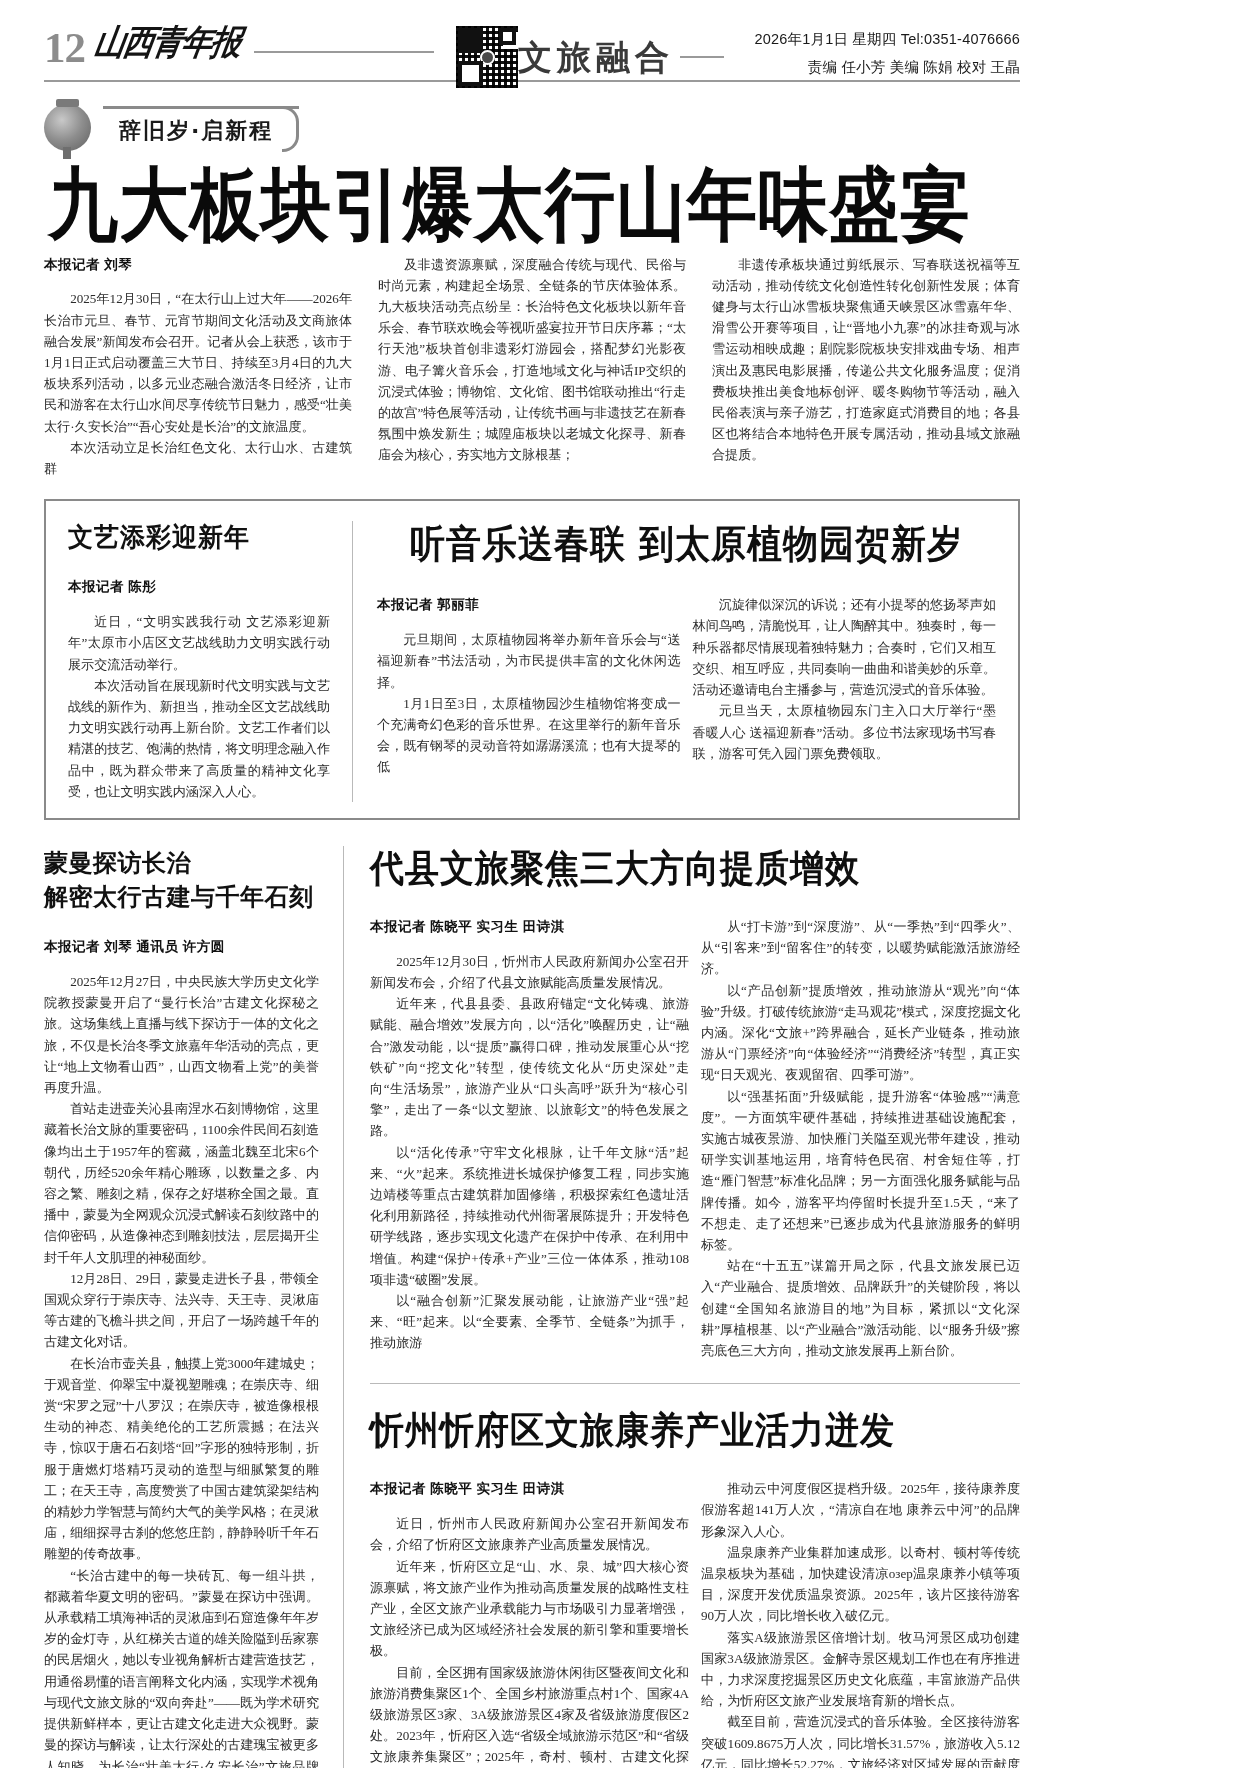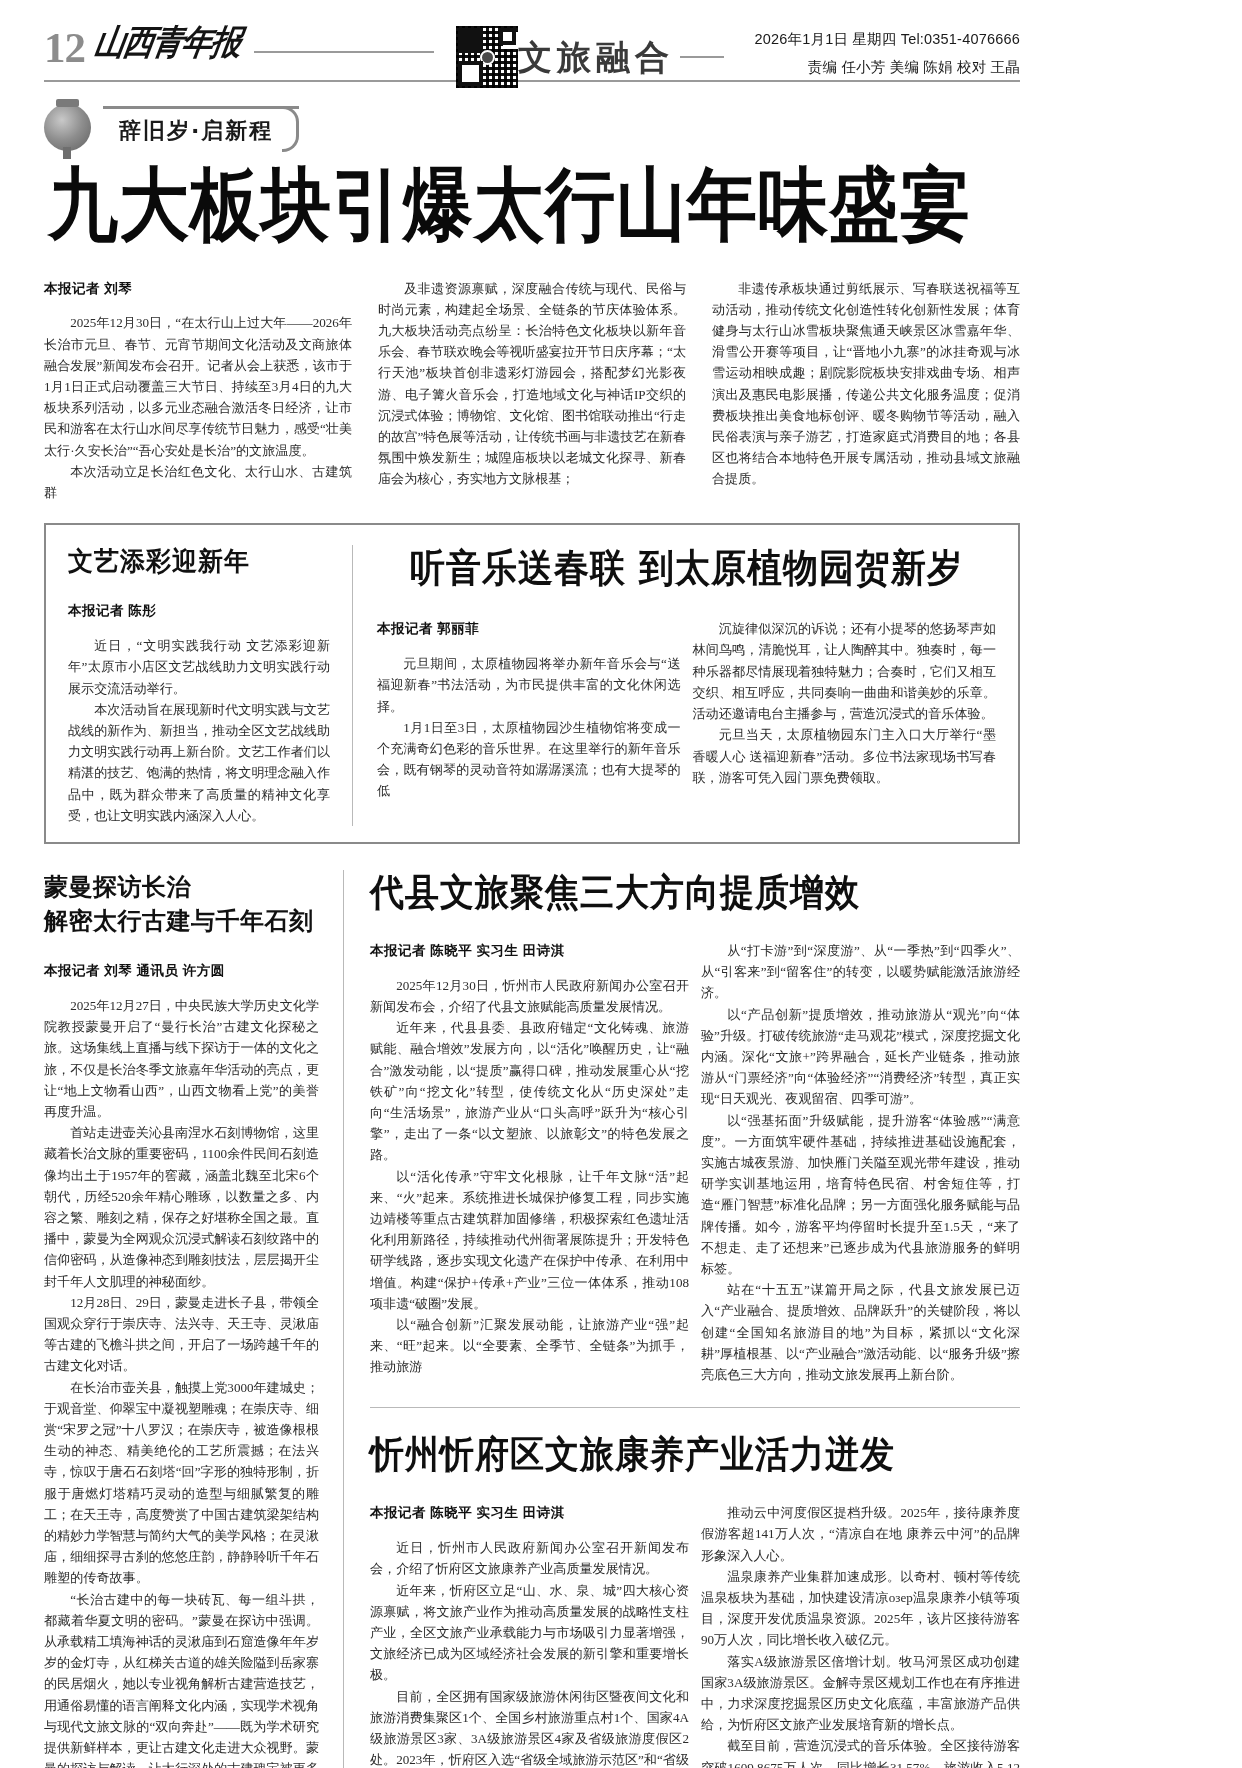--- a/index.html
+++ b/index.html
@@ -100,21 +100,21 @@
     font-weight: 700; font-size: 22px; color: #1a1a1a; letter-spacing: 2px;
     white-space: nowrap;
   }
   .headline-main {
     font-family: "DejaVu Sans", "Liberation Sans", sans-serif;
     font-weight: 700; font-size: 70px; line-height: 1.08;
     letter-spacing: 1px; color: #0a0a0a; margin: 12px 0 0 4px;
     transform: scaleY(1.14); transform-origin: left top;
     white-space: nowrap;
   }
-  .lead-cols { display: flex; gap: 26px; margin-top: 40px; }
+  .lead-cols { display: flex; gap: 26px; margin-top: 16px; }
   .lead-cols > div { flex: 1; }
 
   
   .boxed {
     border: 2px solid #8a8a8a; margin-top: 20px;
     padding: 20px 22px 16px 22px; display: flex; gap: 24px;
   }
   .box-left { width: 285px; flex: 0 0 285px; border-right: 1px solid #b9b9b9; padding-right: 22px; }
   .box-right { flex: 1; }
   .sub-head-1 {

